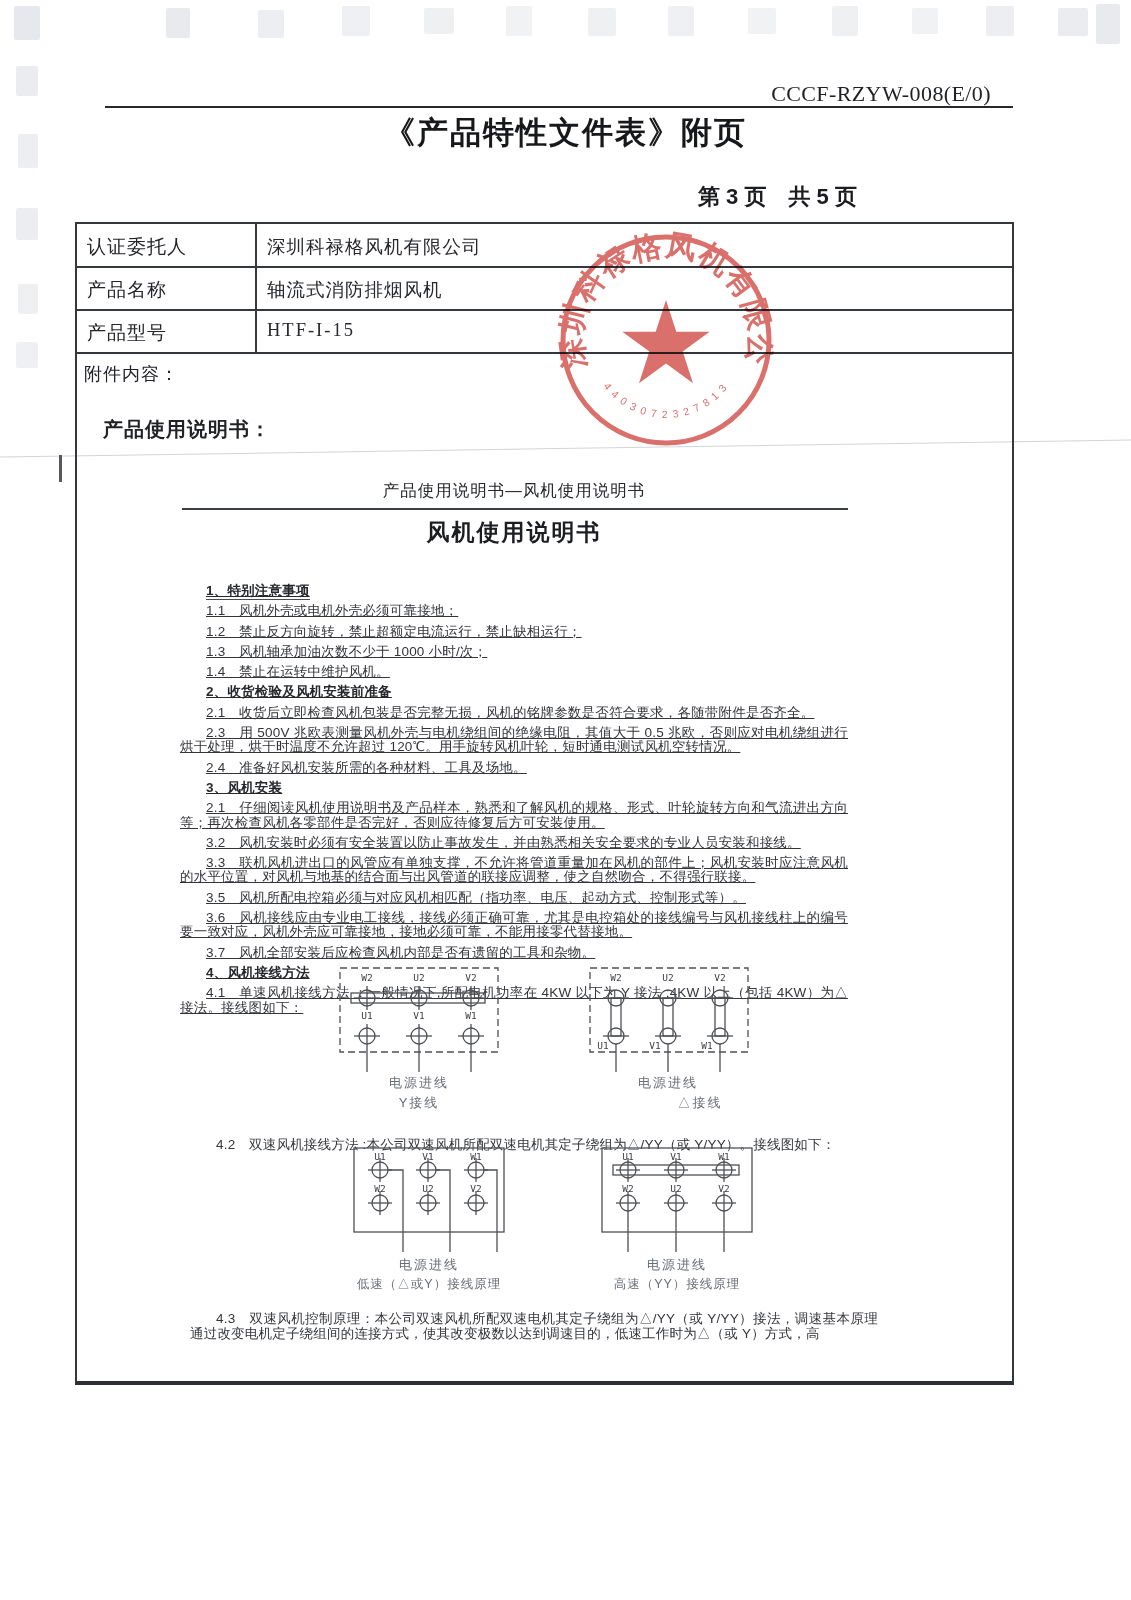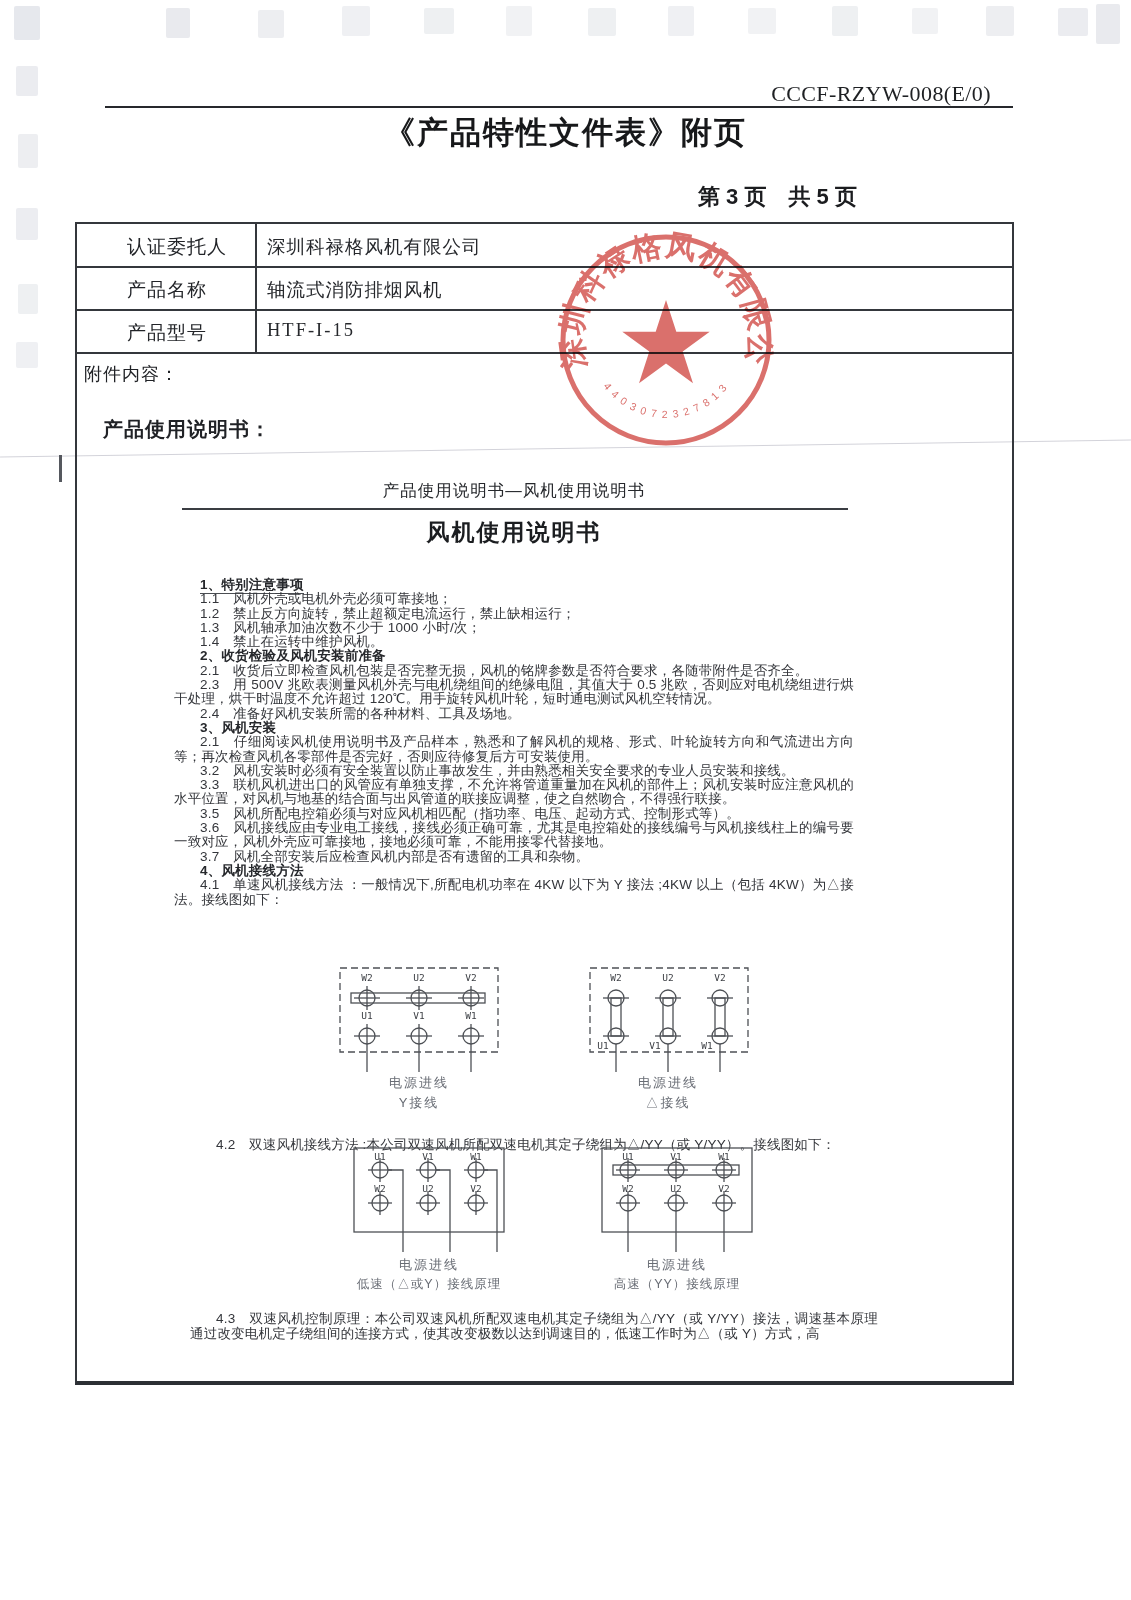--- a/index.html
+++ b/index.html
@@ -20,35 +20,35 @@
     font-size:22px;letter-spacing:.4px;color:#1e2023;}
   .head-rule{position:absolute;left:105px;top:106px;width:908px;height:2px;background:#26282c;}
   .doc-title{position:absolute;left:0;top:112px;width:1131px;text-align:center;
     font-size:31px;font-weight:700;letter-spacing:2px;color:#17181a;}
   .page-info{position:absolute;left:698px;top:182px;font-size:22px;font-weight:700;color:#1b1c1f;}
   
   .tbl{position:absolute;left:75px;top:222px;width:939px;height:1163px;
     border:2px solid #34373c;border-bottom:4px solid #2c2f34;box-sizing:border-box;}
   .tbl .rline{position:absolute;left:0;width:100%;height:1.8px;background:#34373c;}
   .tbl .cline{position:absolute;left:178px;top:0;width:1.8px;height:130px;background:#34373c;}
-  .cell-label{position:absolute;left:10px;width:165px;font-size:19px;color:#222428;letter-spacing:1px;margin-left:40px;}
+  .cell-label{position:absolute;left:10px;width:165px;font-size:19px;color:#222428;letter-spacing:1px;}
   .cell-value{position:absolute;left:190px;font-size:18.5px;color:#26282c;letter-spacing:1px;}
   .mono-val{font-family:"Liberation Serif",serif;letter-spacing:2px;}
   
   .att-label{position:absolute;left:7px;top:138px;font-size:18px;color:#202226;letter-spacing:1px;}
   .att-sub{position:absolute;left:26px;top:192px;font-size:20px;font-weight:600;color:#202226;letter-spacing:1px;}
   
   .man-title{position:absolute;left:97px;top:256px;width:680px;text-align:center;
     font-size:16.5px;color:#26282c;letter-spacing:1px;}
   .man-title-rule{position:absolute;left:105px;top:284px;width:666px;height:1.6px;background:#3a3d42;}
   .man-heading{position:absolute;left:97px;top:293px;width:680px;text-align:center;
     font-size:23px;font-weight:700;color:#1b1d20;letter-spacing:2px;}
   .man-body{position:absolute;left:97px;top:354px;width:680px;
     font-size:13.5px;line-height:14.3px;letter-spacing:.2px;color:#33353a;}
-  .man-body p{margin:0;text-indent:26px;text-align:justify;}
+  .man-body p{margin:6px;text-indent:26px;text-align:justify;text-decoration:underline;}
   .man-body p.p-h{font-weight:700;text-align:left;color:#26282c;}
   .p-h .u{border-bottom:1.2px solid #4a4d52;padding-bottom:1px;}
   .note{position:absolute;left:97px;width:688px;font-size:13.5px;line-height:14.6px;
     letter-spacing:.2px;color:#33353a;text-indent:26px;text-align:justify;margin:16px;}
   
   .tlabel{position:absolute;width:22px;text-align:center;
     font-family:"DejaVu Sans Mono",monospace;font-size:9.5px;color:#3c3f44;}
   .cap{position:absolute;width:200px;text-align:center;font-size:13px;color:#686c74;letter-spacing:2px;}
   .cap2{position:absolute;width:240px;text-align:center;font-size:12.5px;color:#686c74;letter-spacing:1px;}
   
@@ -247,21 +247,21 @@
   <span class="tlabel" style="left:617px;top:1151px">U1</span>
   <span class="tlabel" style="left:665px;top:1151px">V1</span>
   <span class="tlabel" style="left:713px;top:1151px">W1</span>
   <span class="tlabel" style="left:617px;top:1183px">W2</span>
   <span class="tlabel" style="left:665px;top:1183px">U2</span>
   <span class="tlabel" style="left:713px;top:1183px">V2</span>
 
   <div class="cap" style="left:319px;top:1074px">电源进线</div>
   <div class="cap" style="left:319px;top:1094px">Y接线</div>
   <div class="cap" style="left:568px;top:1074px">电源进线</div>
-  <div class="cap" style="left:568px;top:1094px">△接线</div>
+  <div class="cap" style="left:600px;top:1094px">△接线</div>
   <div class="cap" style="left:329px;top:1256px">电源进线</div>
   <div class="cap2" style="left:309px;top:1276px">低速（△或Y）接线原理</div>
   <div class="cap" style="left:577px;top:1256px">电源进线</div>
   <div class="cap2" style="left:557px;top:1276px">高速（YY）接线原理</div>
 
   <svg class="stamp" viewBox="0 0 260 260">
     <defs>
       <path id="stamp-top-arc" d="M 51.1,158.7 A 84,84 0 1,1 208.9,158.7"></path>
       <path id="stamp-bottom-arc" d="M 66.1,174.7 A 78,78 0 0,0 193.9,174.7"></path>
     </defs>

